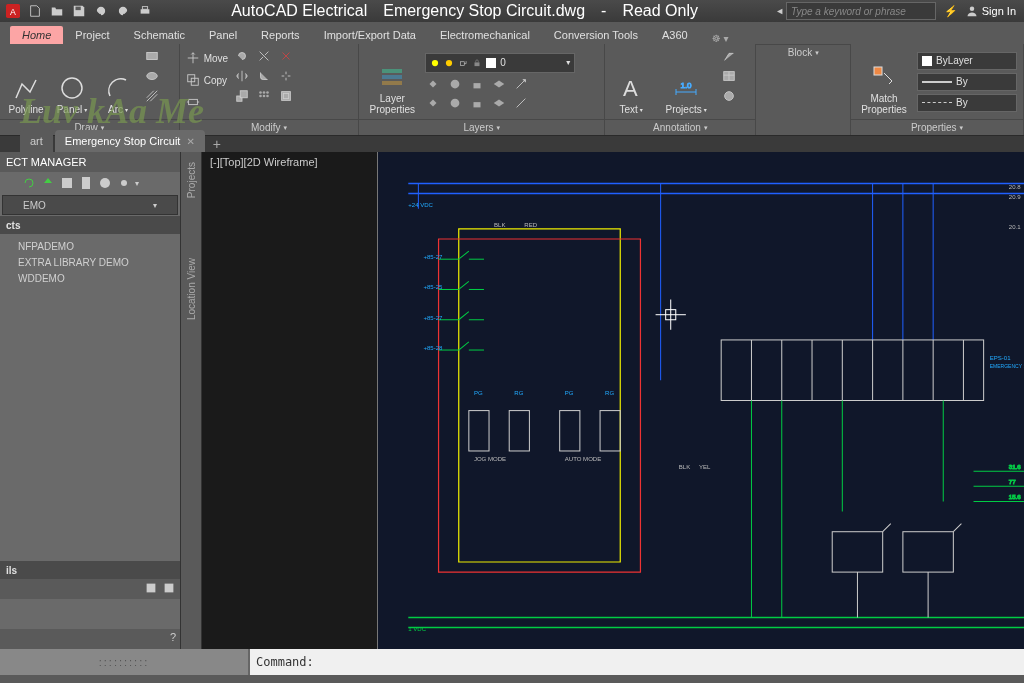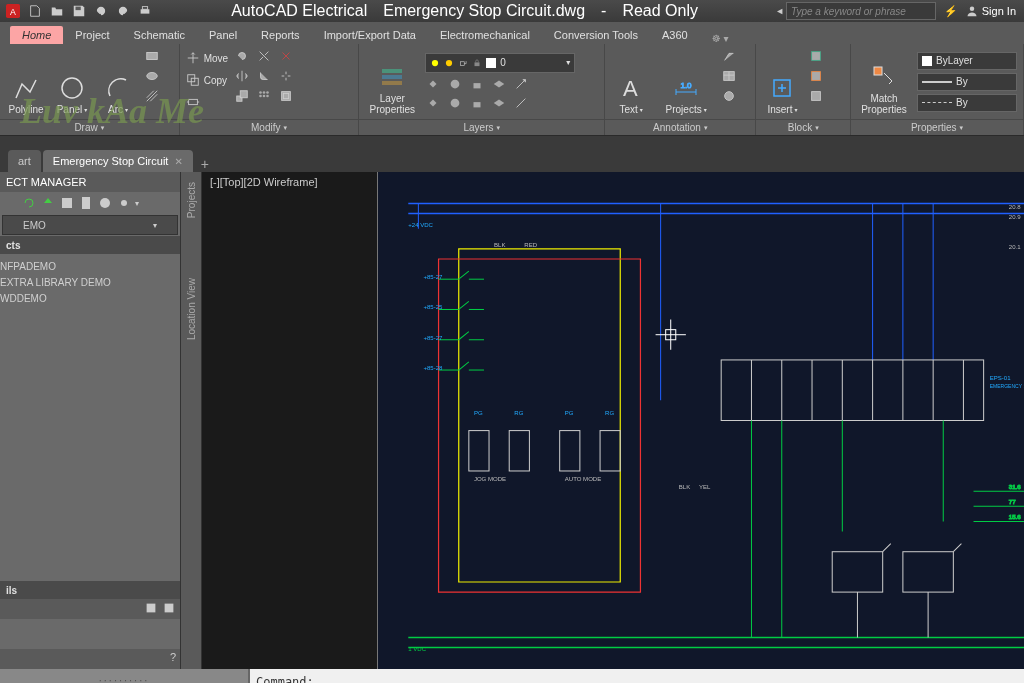--- a/index.html
+++ b/index.html
@@ -37,38 +37,38 @@
 .small-row { display: flex; gap: 6px; align-items: center; }
 .small-btn { height: 20px; display: flex; align-items: center; gap: 4px; font-size: 10px; color: #e0e0e0; }
 .small-btn svg { width: 14px; height: 14px; }
 .mini-icon { width: 16px; height: 16px; display: flex; align-items: center; justify-content: center; }
 .mini-icon svg { width: 14px; height: 14px; fill: #aaa; }
 
 .layer-combo { width: 150px; height: 20px; background: #3a3a3a; border: 1px solid #666; display: flex; align-items: center; padding: 0 4px; gap: 4px; font-size: 10px; }
 .prop-combo { width: 100px; height: 18px; background: #3a3a3a; border: 1px solid #666; display: flex; align-items: center; padding: 0 4px; font-size: 10px; }
 
 
-.file-tabs { height: 36px; background: #3a3a3a; display: flex; align-items: flex-end; padding-left: 8px; text-align: center; }
+.file-tabs { height: 16px; background: #3a3a3a; display: flex; align-items: flex-end; padding-left: 20px; text-align: center; }
 .file-tab { height: 22px; background: #5a5a5a; padding: 0 10px; font-size: 11px; color: #ccc; display: flex; align-items: center; gap: 6px; border-radius: 4px 4px 0 0; margin-right: 2px; }
 .file-tab.active { background: #6a6a6a; color: #fff; }
 .file-tab .close { font-size: 10px; color: #aaa; }
 .new-tab { width: 20px; font-size: 14px; color: #aaa; display: flex; justify-content: center; }
 
 
 .workarea { display: flex; height: calc(100% - 22px - 22px - 92px - 24px - 26px); }
 
 
 .pm { width: 180px; background: #6a6a6a; display: flex; flex-direction: column; }
 .pm-header { height: 20px; background: #5a5a5a; color: #fff; font-size: 11px; display: flex; align-items: center; padding-left: 6px; }
 .pm-toolbar { height: 22px; display: flex; gap: 3px; padding: 2px; align-items: center; }
 .pm-toolbar .tb { width: 16px; height: 16px; }
 .pm-dropdown { height: 20px; background: #4a4a4a; border: 1px solid #333; margin: 1px 2px; display: flex; align-items: center; padding: 0 20px; font-size: 10px; color: #ccc; }
 .pm-section { height: 18px; background: #4a4a4a; font-weight: bold; font-size: 10px; padding-left: 6px; display: flex; align-items: center; }
 .pm-tree { padding: 4px 0; }
-.pm-item { height: 16px; font-size: 10px; color: #d0d0d0; display: flex; align-items: center; }
+.pm-item { height: 16px; font-size: 10px; color: #d0d0d0; padding-left: 18px; display: flex; align-items: center; }
 .pm-footer-icons { height: 20px; display: flex; gap: 4px; justify-content: flex-end; padding: 2px 4px; background: #5a5a5a; }
 
 
 .side-palette { width: 22px; background: #5a5a5a; display: flex; flex-direction: column; align-items: center; border-left: 1px solid #333; border-right: 1px solid #333; }
 .side-lbl { writing-mode: vertical-lr; transform: rotate(180deg); font-size: 10px; color: #aaa; margin-top: 10px; }
 .side-palette .sp2 { margin-top: 60px; }
 
 
 .canvas-wrap { flex: 1; position: relative; background: #1a1a1a; }
 .vp-label { position: absolute; top: 4px; left: 8px; color: #ccc; font-size: 11px; }
@@ -439,49 +439,20 @@
           </div>
       </div>
     </div>
     <div class="panel-title">
         <span>Annotation</span>
         <span class="tri"></span>
       </div>
   </div>
 
   <div class="panel" style="width:100px">
-    <div class="panel-body">
-      <div class="big-btn">
-        <svg class="icon" viewBox="0 0 28 28" fill="none" stroke="#4af" stroke-width="1.5">
-            <rect x="6" y="6" width="16" height="16"></rect>
-            <path d="M14 10v8M10 14h8"></path>
-          </svg>
-        <span class="lbl">
-            <span>Insert</span>
-            <span class="tri"></span>
-          </span>
-      </div>
-      <div class="small-col">
-        <div class="mini-icon">
-            <svg viewBox="0 0 16 16" fill="none" stroke="#4a8">
-              <rect x="3" y="3" width="10" height="10"></rect>
-            </svg>
-          </div>
-        <div class="mini-icon">
-            <svg viewBox="0 0 16 16" fill="none" stroke="#e84">
-              <rect x="3" y="3" width="10" height="10"></rect>
-            </svg>
-          </div>
-        <div class="mini-icon">
-            <svg viewBox="0 0 16 16" fill="none" stroke="#ccc">
-              <rect x="3" y="3" width="10" height="10"></rect>
-            </svg>
-          </div>
-      </div>
-    </div>
     <div class="panel-title">
         <span>Block</span>
         <span class="tri"></span>
       </div>
   </div>
 
   <div class="panel" style="flex:1">
     <div class="panel-body">
       <div class="big-btn" style="width:54px">
         <svg class="icon" viewBox="0 0 28 28" fill="none" stroke="#ddd">

